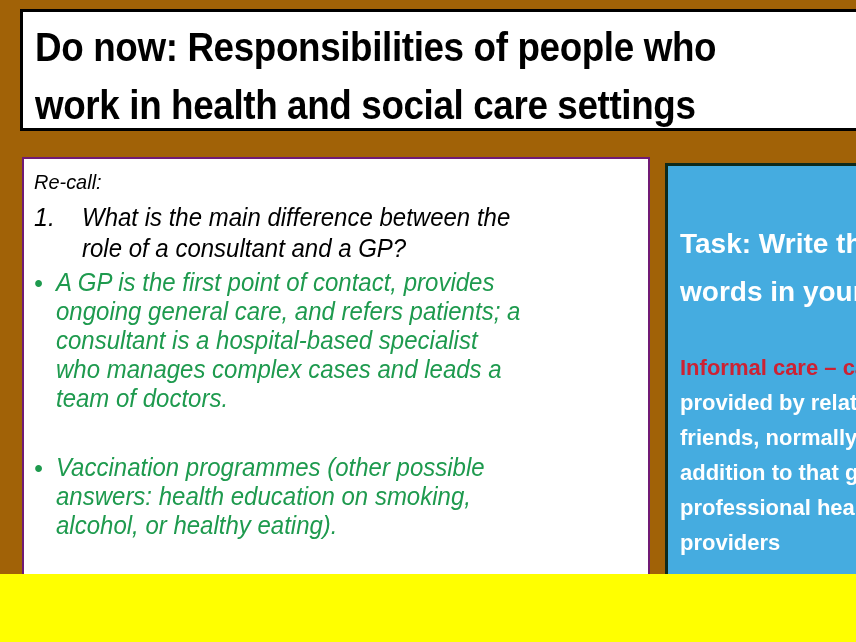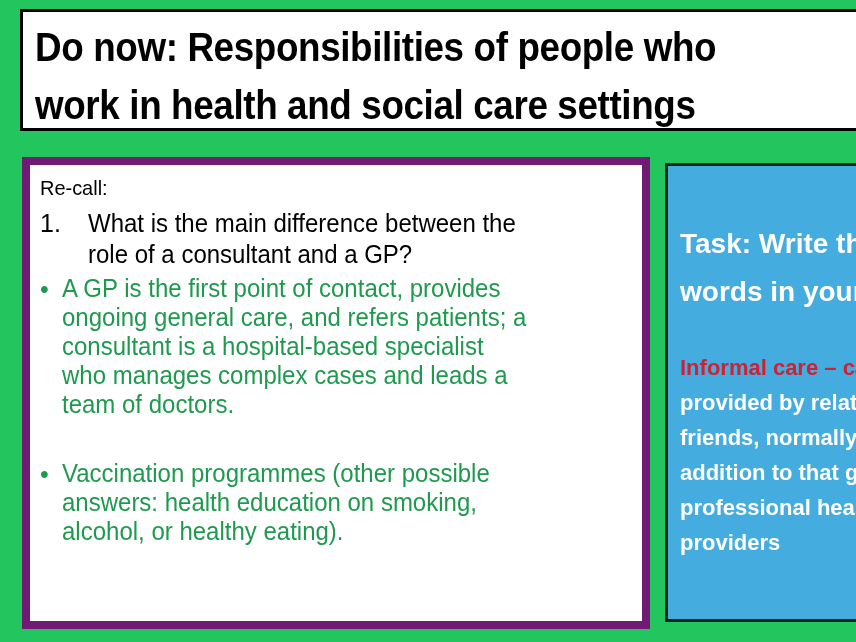--- a/index.html
+++ b/index.html
@@ -11,22 +11,22 @@
     height: 642px;
     overflow: hidden;
     background: #FFFF00;
     font-family: "Liberation Sans", sans-serif;
     -webkit-font-smoothing: antialiased;
   }
 
   #slide {
     position: relative;
     width: 856px;
-    height: 642px;
-    background: #22c55e;
+    height: 574px;
+    background: #a16207;
     overflow: hidden;
   }
 
   
   #title-box {
     position: absolute;
     left: 20px;
     top: 9px;
     width: 1040px;      
     height: 122px;
@@ -50,23 +50,24 @@
 
   
   #recall-box {
     position: absolute;
     left: 22px;
     top: 157px;
     width: 628px;
     height: 472px;
     box-sizing: border-box;
     background: #FFFFFF;
-    border: 8px solid #701a75;
+    border: 2px solid #701a75;
     padding: 8px 10px 12px 10px;
     overflow: hidden;
+    font-style: italic;
   }
   .recall-heading {
     font-size: 21px;
     line-height: 29px;
     color: #000000;
     margin: 0 0 6px 0;
     transform: scaleX(0.95);
     transform-origin: left center;
   }
 

